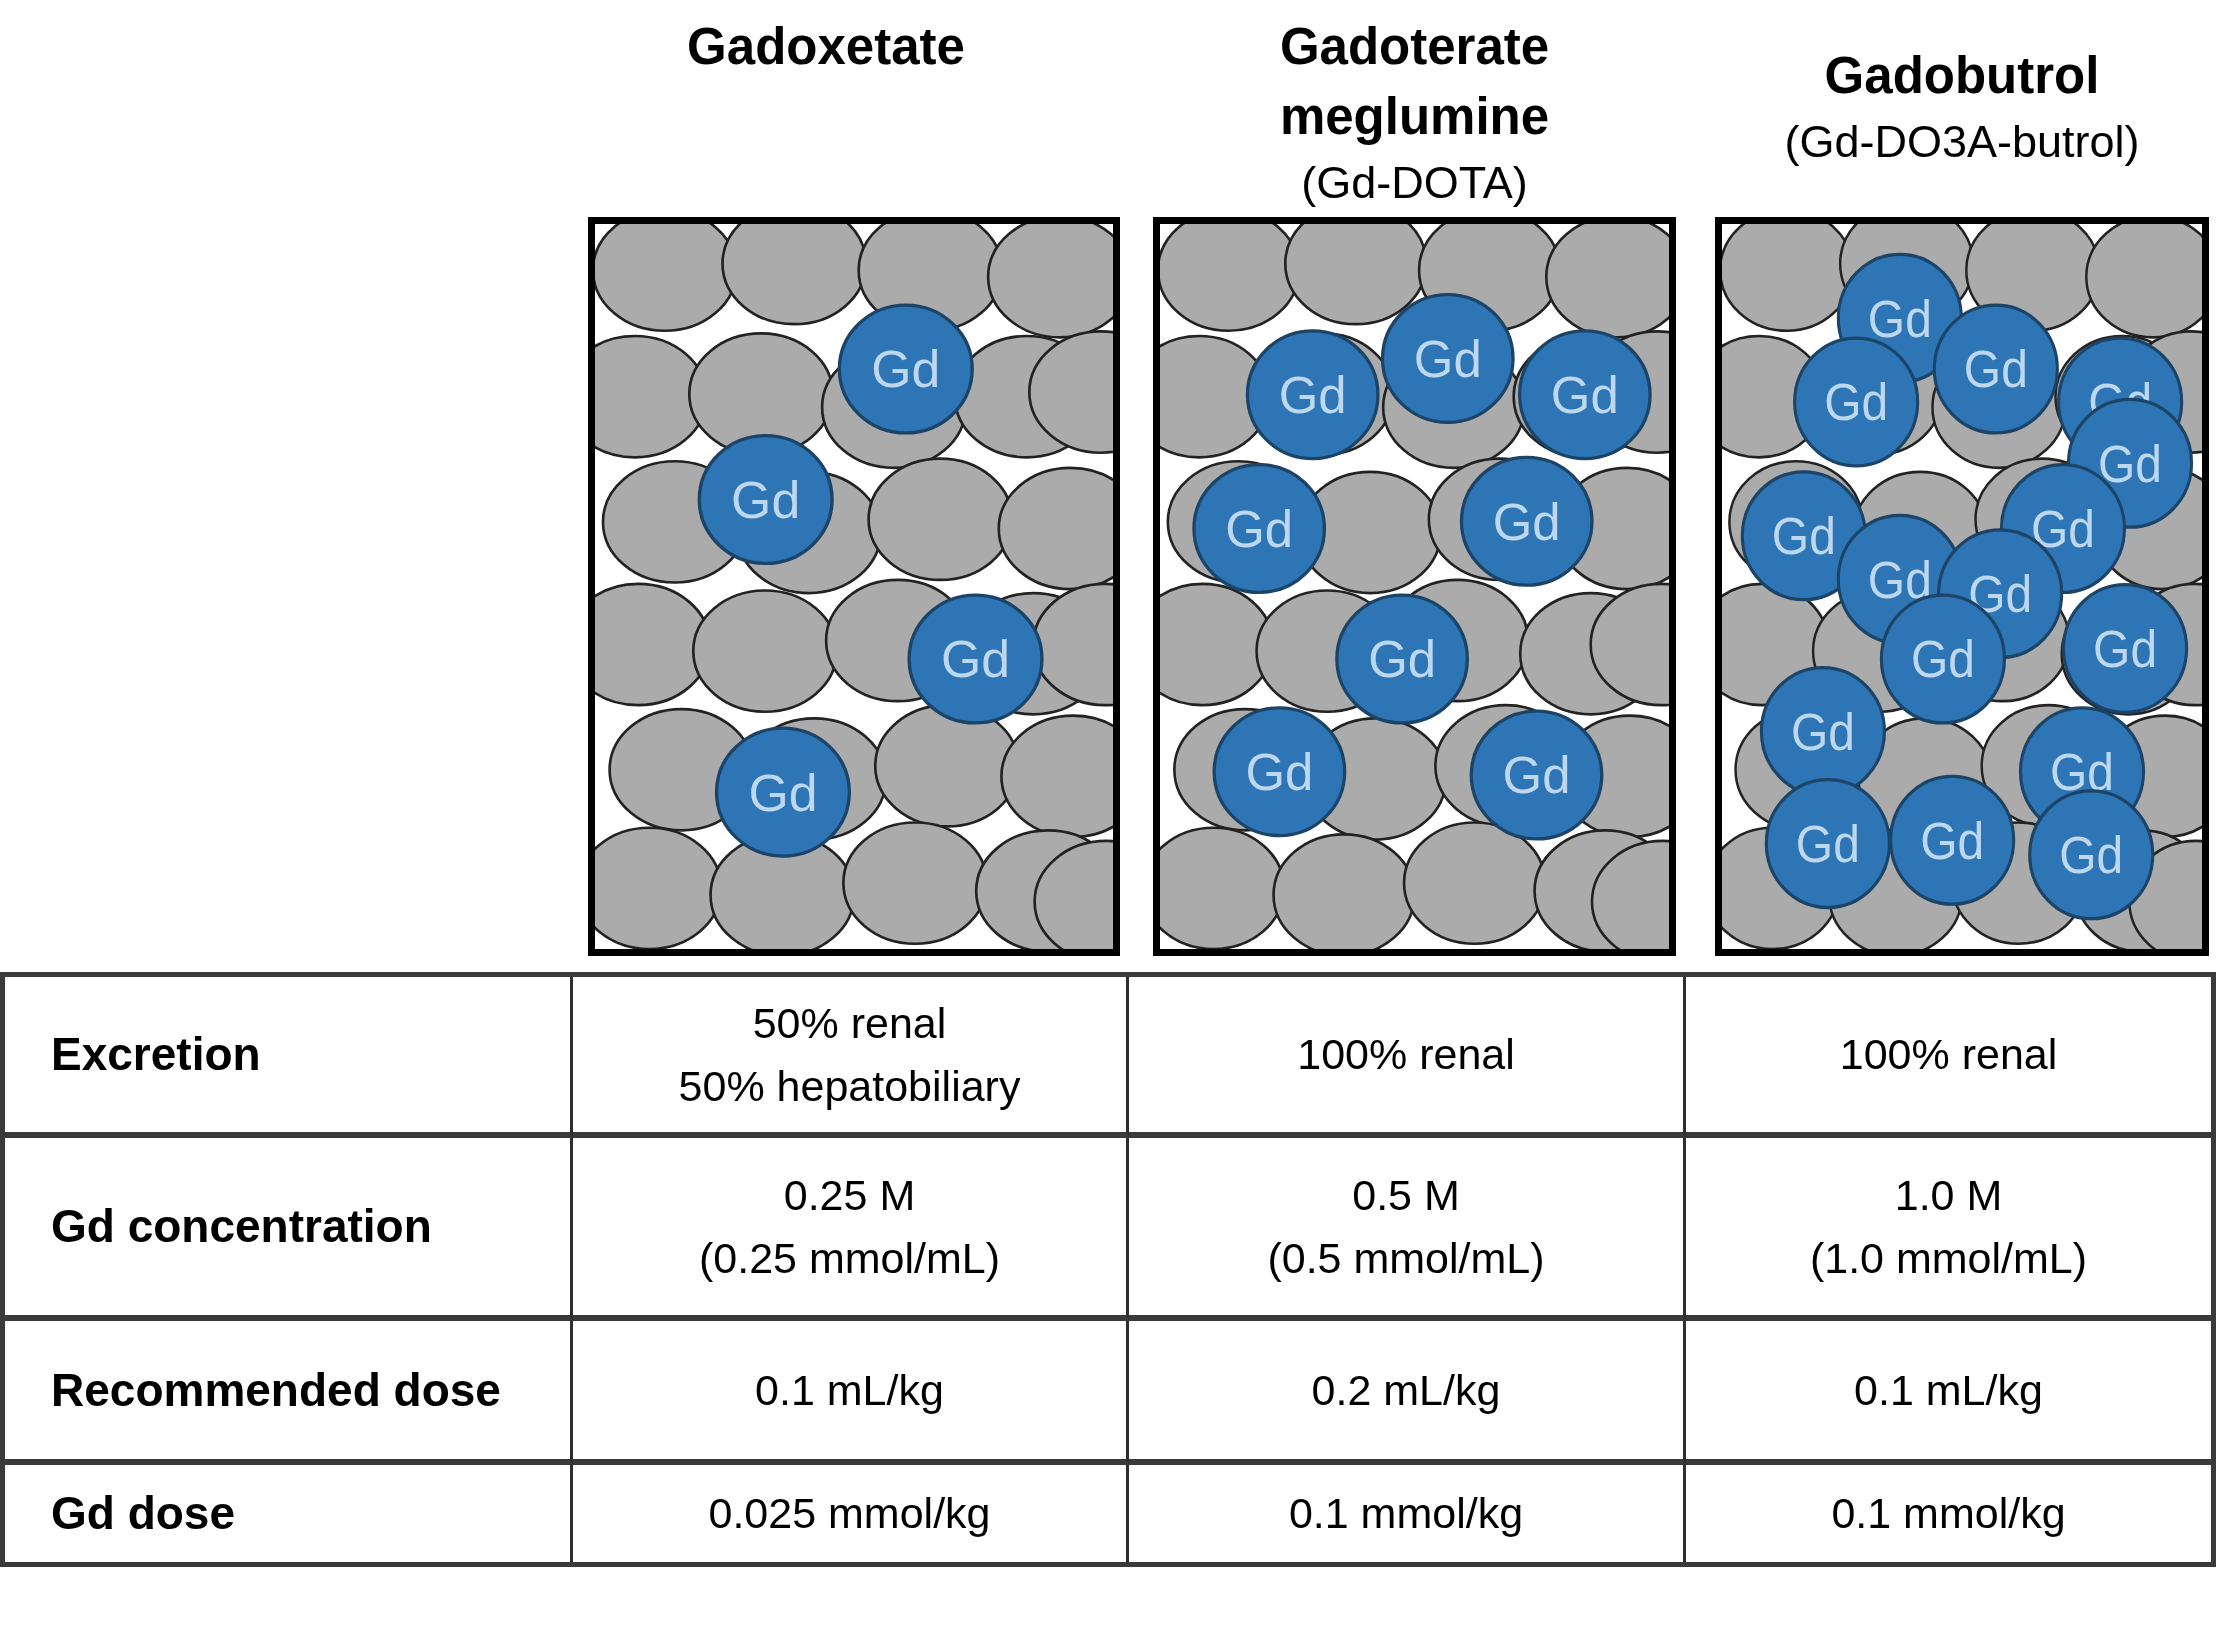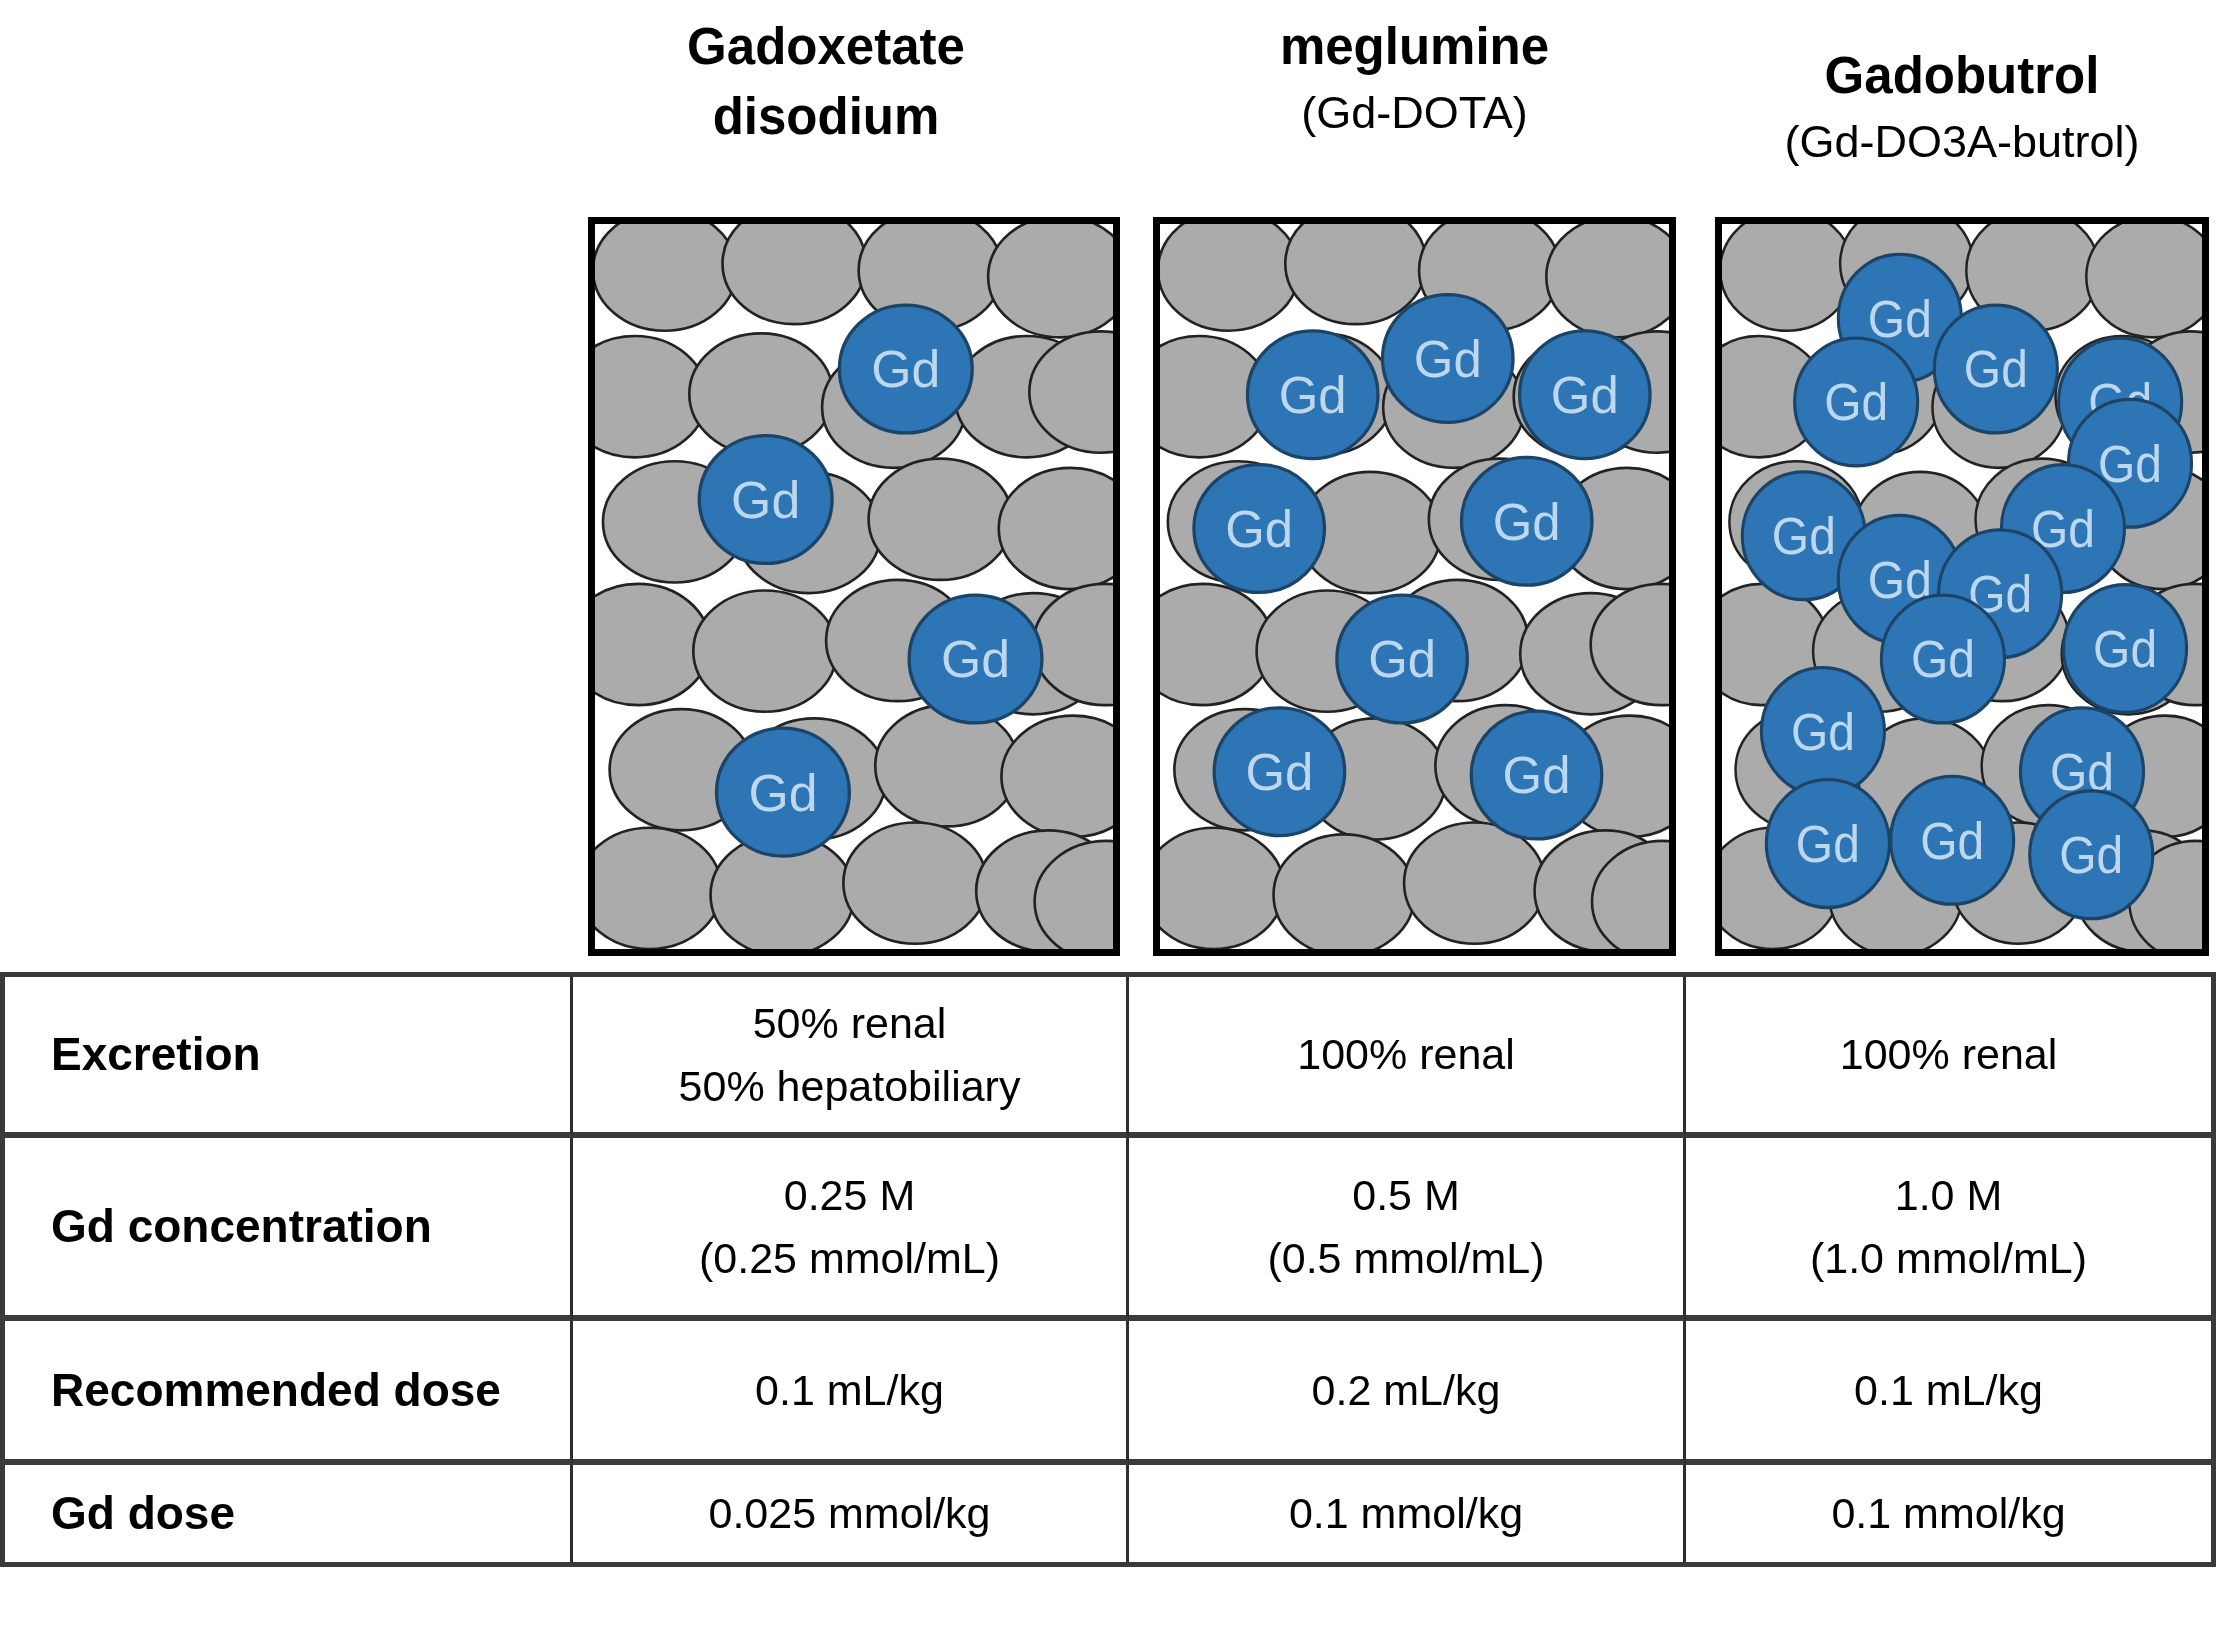--- a/index.html
+++ b/index.html
@@ -39,26 +39,26 @@
     padding-left:46px;font-weight:bold;font-size:46px;white-space:normal;
     padding-right:26px;
   }
 </style>
 </head>
 <body>
 
 <div class="agent-header" style="left:560px;top:11.8px;width:532px">
   <div class="agent-name">
     <span class="nline">Gadoxetate</span>
-    <span class="nline">disodium</span>
   </div>
 </div>
 
 <div class="agent-header" style="left:1153px;top:11.8px;width:523px">
   <div class="agent-name">
+    <span class="nline">Gadoterate</span>
     <span class="nline">meglumine</span>
   </div>
   <div class="agent-abbrev">(Gd-DOTA)</div>
 </div>
 
 <div class="agent-header" style="left:1715px;top:41px;width:494px">
   <div class="agent-name">
     <span class="nline">Gadobutrol</span>
     <span class="nline"></span>
   </div>

